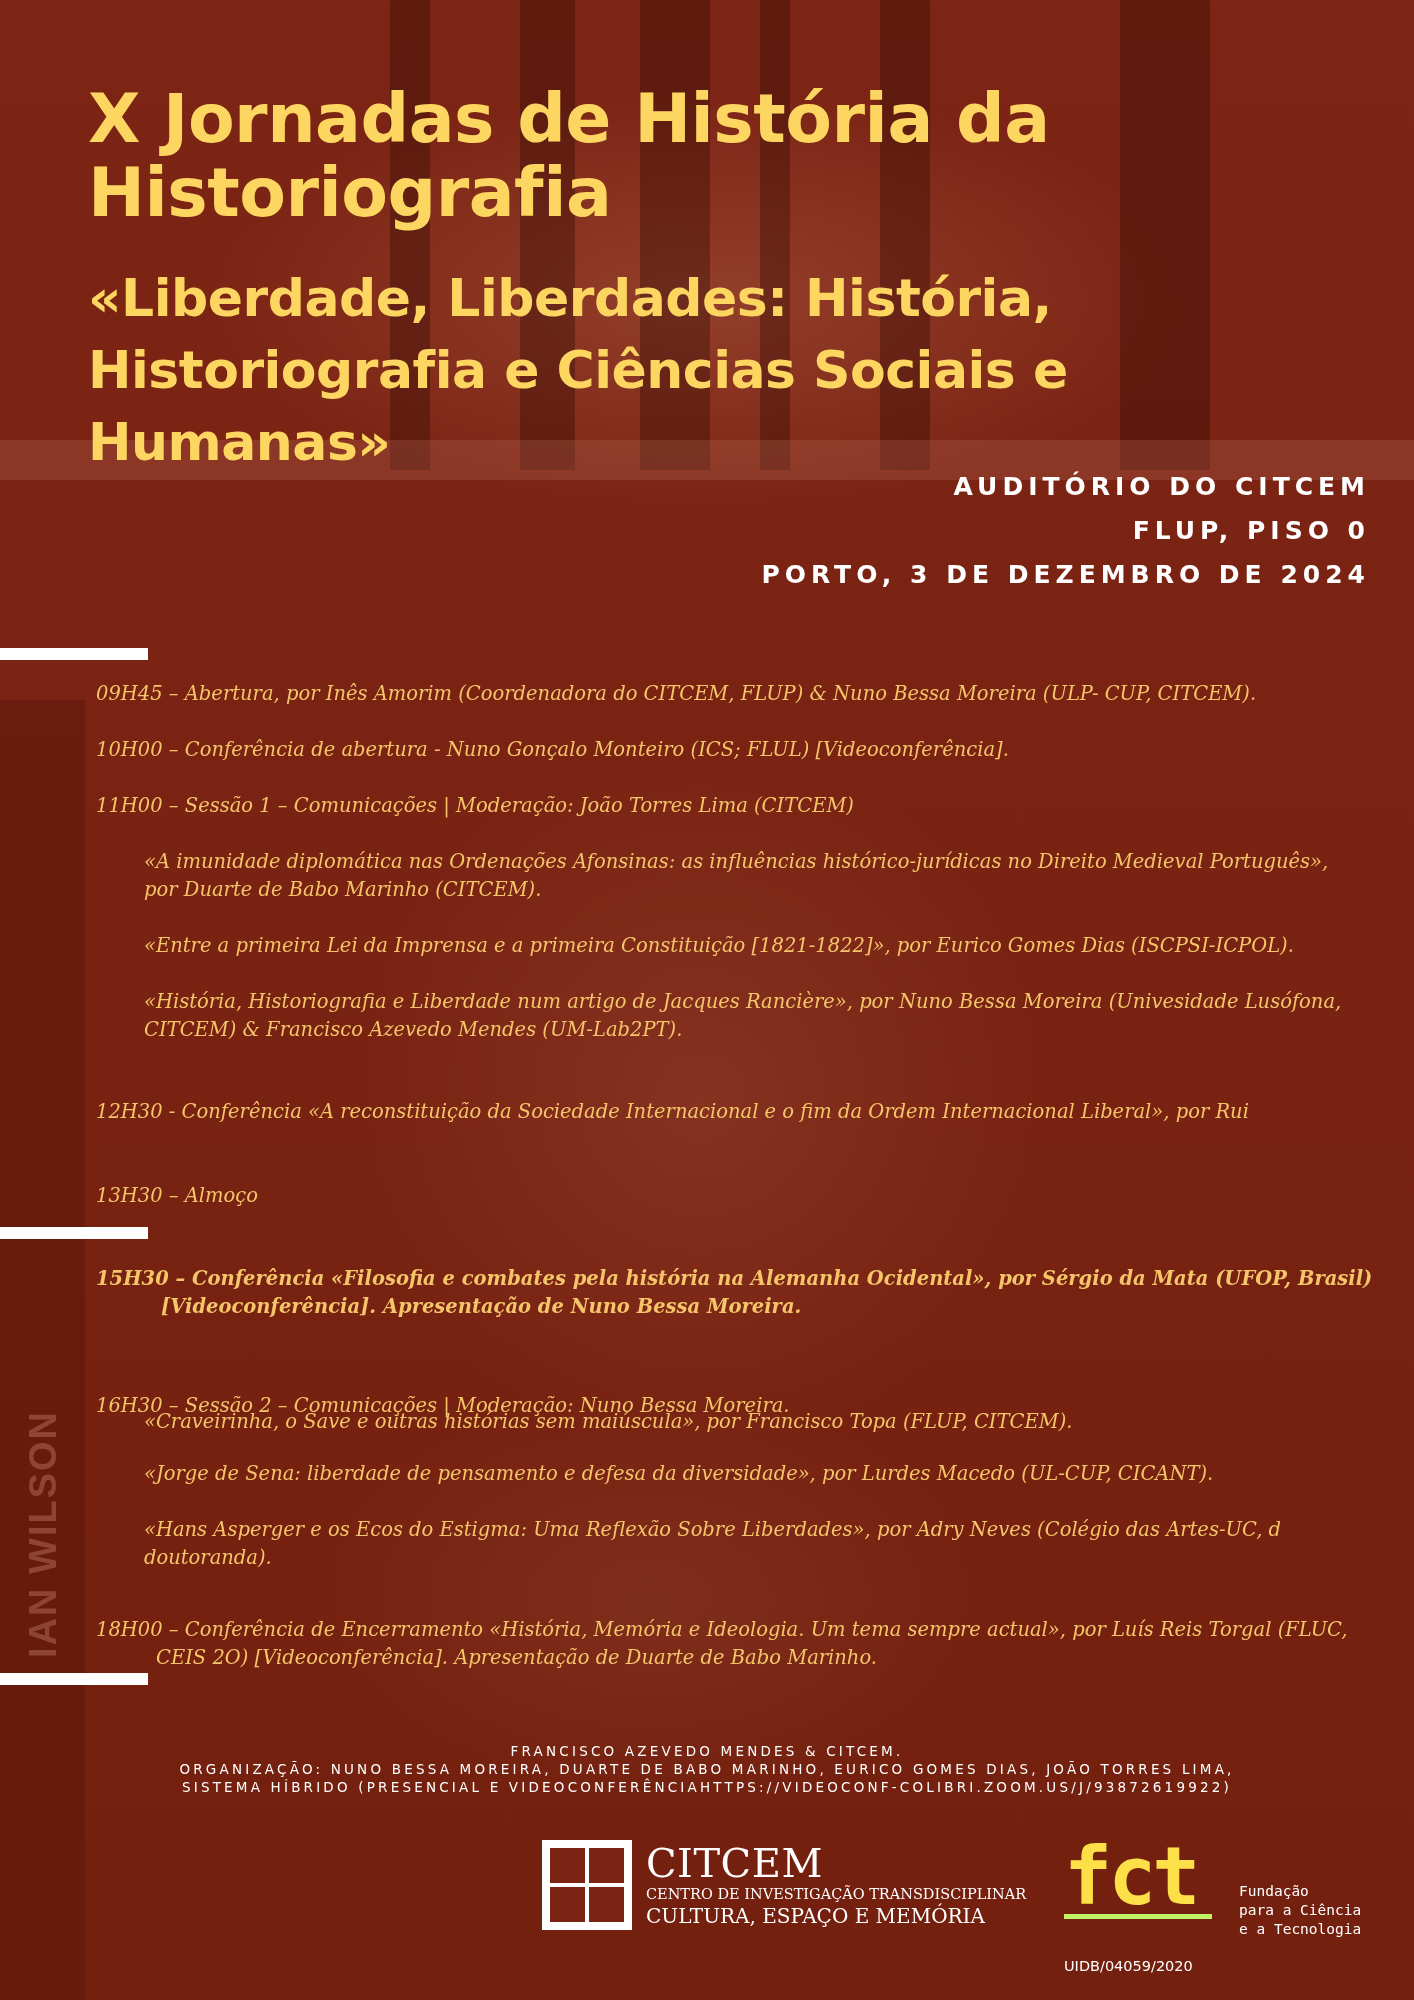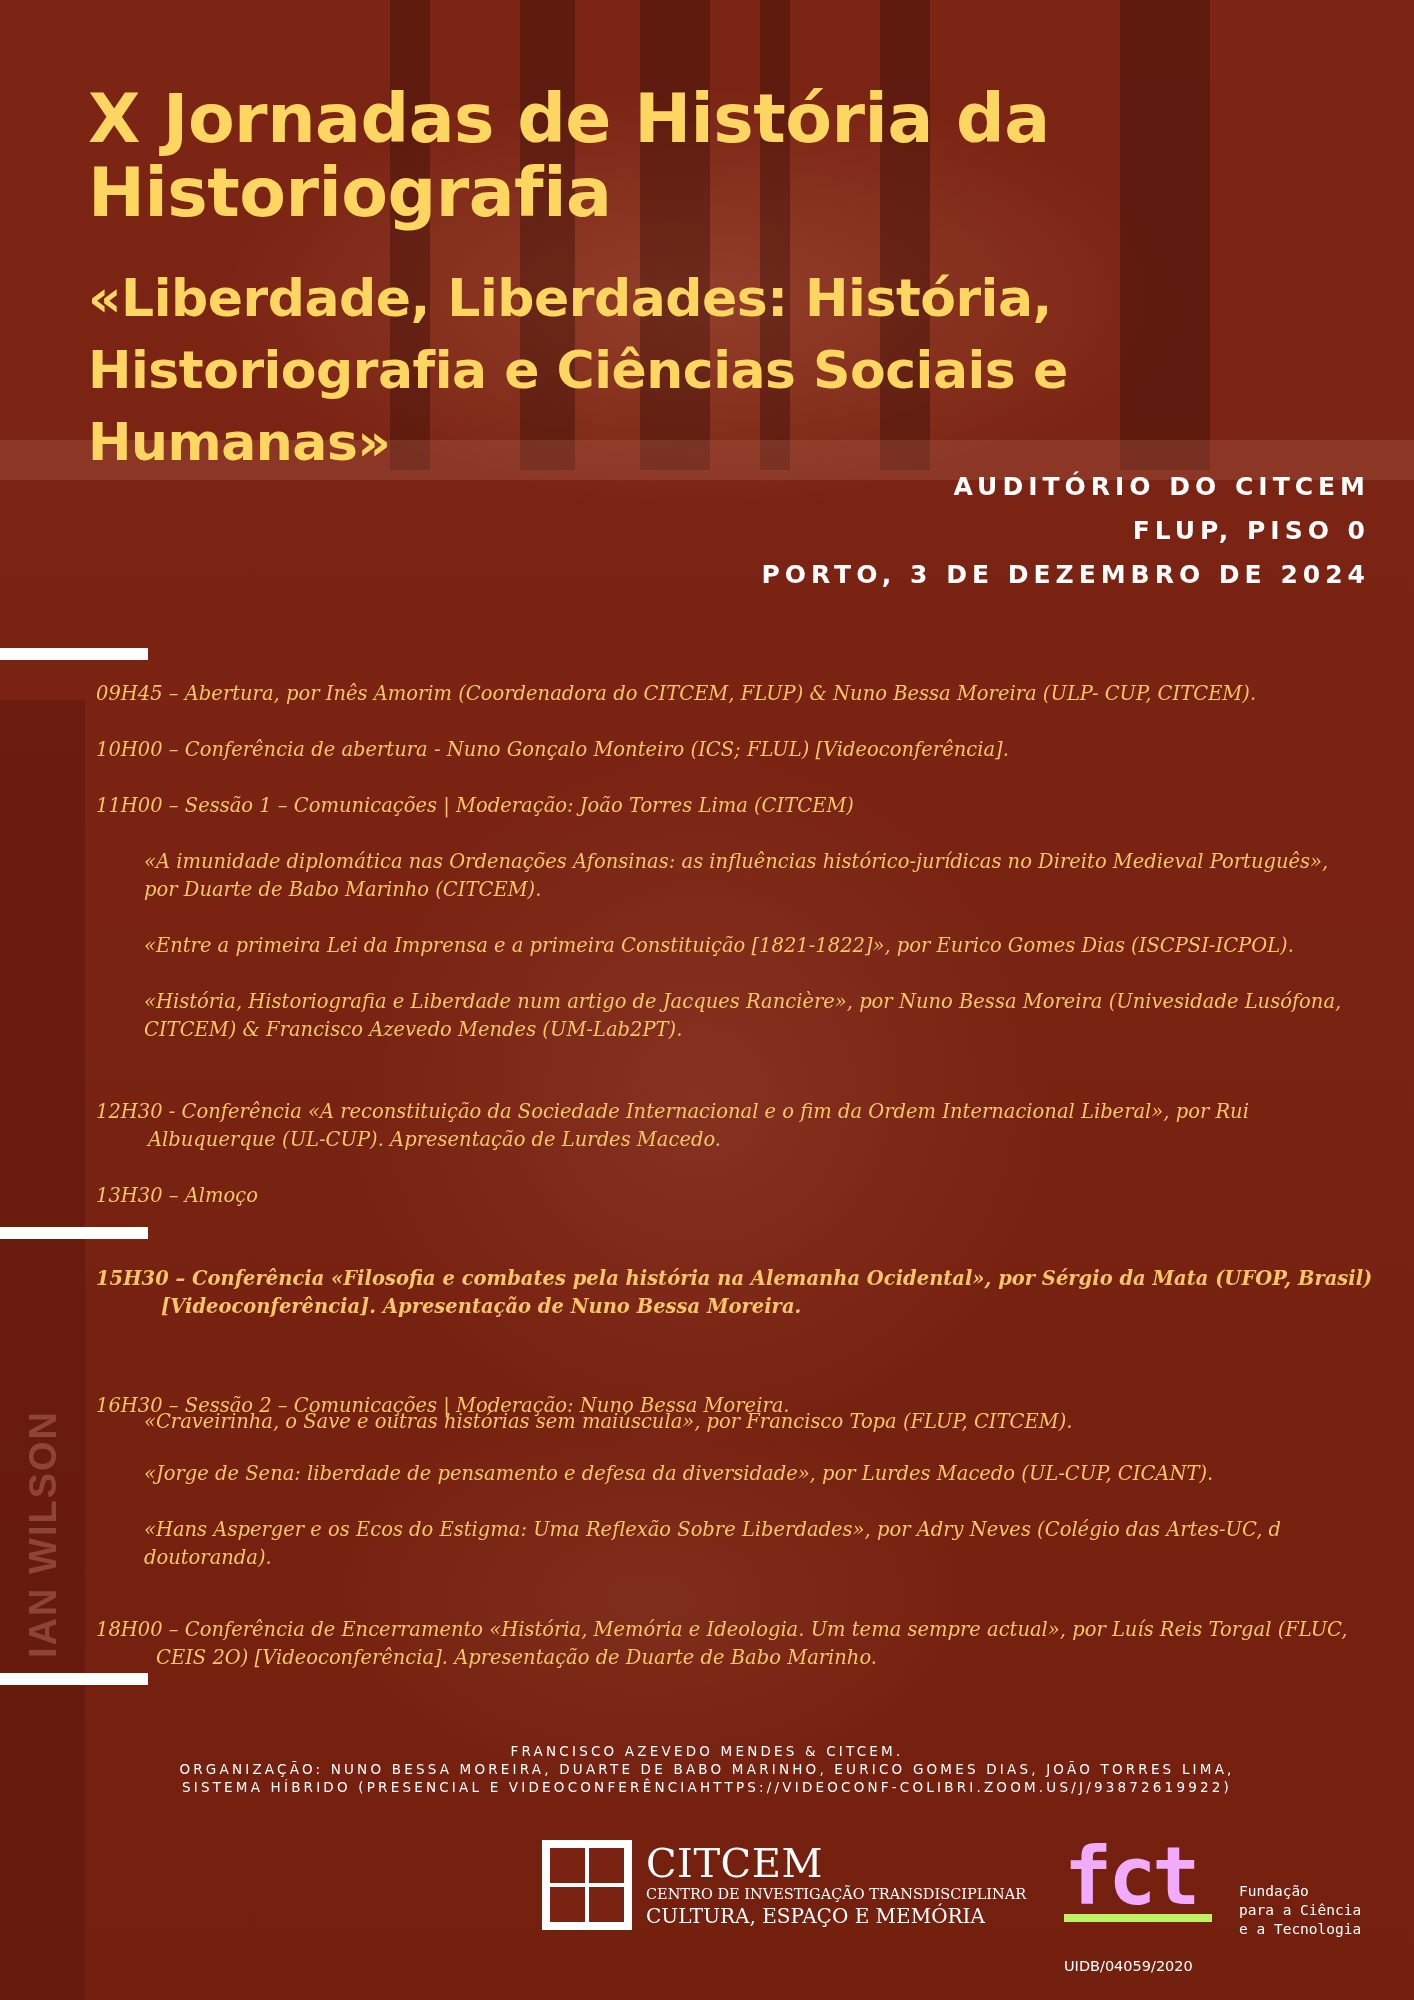--- a/index.html
+++ b/index.html
@@ -55,21 +55,21 @@
   }
   .citcem { position:absolute; left:542px; top:1840px; display:flex; align-items:center; }
   .citcem-mark { width:90px; height:90px; background:#fff; position:relative; }
   .citcem-mark .q { position:absolute; background:#7a2312; width:35px; height:35px; }
   .citcem-text { margin-left:14px; color:#fff; font-family:"DejaVu Serif", serif; }
   .citcem-name { font-size:40px; line-height:42px; letter-spacing:0.5px; }
   .citcem-sub1 { font-size:14.5px; line-height:20px; }
   .citcem-sub2 { font-size:20px; line-height:24px; }
 
   .fct { position:absolute; left:1064px; top:1842px; }
-  .fct-logo { color:#f0abfc; font-family:"DejaVu Sans Mono", monospace; font-size:80px; line-height:70px; font-weight:bold; letter-spacing:-4px; border-bottom:8px solid #bef264; width:148px; padding-bottom:2px; }
+  .fct-logo { color:#fde047; font-family:"DejaVu Sans Mono", monospace; font-size:80px; line-height:70px; font-weight:bold; letter-spacing:-4px; border-bottom:5px solid #bef264; width:148px; padding-bottom:2px; }
   .fct-name { position:absolute; left:175px; top:40px; color:#fff; font-family:"DejaVu Sans Mono", monospace; font-size:14.5px; line-height:19px; white-space:pre; }
   .fct-code { position:absolute; left:0; top:116px; color:#fff; font-family:"DejaVu Sans", sans-serif; font-size:14.5px; }
 </style>
 </head>
 <body>
 
 <div class="bg">
   <div class="spine" style="left:390px;width:40px;"></div>
   <div class="spine" style="left:520px;width:55px;"></div>
   <div class="spine" style="left:640px;width:70px;"></div>
@@ -107,21 +107,20 @@
     <div class="talk" style="top:252px;">
       <div>«Entre a primeira Lei da Imprensa e a primeira Constituição [1821-1822]», por Eurico Gomes Dias (ISCPSI-ICPOL).</div>
     </div>
     <div class="talk" style="top:308px;">
       <div>«História, Historiografia e Liberdade num artigo de Jacques Rancière», por Nuno Bessa Moreira (Univesidade Lusófona,</div>
       <div>CITCEM) &amp; Francisco Azevedo Mendes (UM-Lab2PT).</div>
     </div>
 
     <div class="item" style="top:418px;">
       <span>12H30 - Conferência «A reconstituição da Sociedade Internacional e o fim da Ordem Internacional Liberal», por Rui</span>
-      <span class="cont">Albuquerque (UL-CUP). Apresentação de Lurdes Macedo.</span>
     </div>
     <div class="item" style="top:502px;">13H30 – Almoço</div>
 
     <div class="item" style="top:585px;font-weight:bold;">
       <span>15H30 – Conferência «Filosofia e combates pela história na Alemanha Ocidental», por Sérgio da Mata (UFOP, Brasil)</span>
       <span class="cont" style="padding-left:65px;">[Videoconferência]. Apresentação de Nuno Bessa Moreira.</span>
     </div>
     <div class="item" style="top:668px;margin-top:44px;">16H30 – Sessão 2 – Comunicações | Moderação: Nuno Bessa Moreira.</div>
 
     <div class="talk" style="top:728px;">

